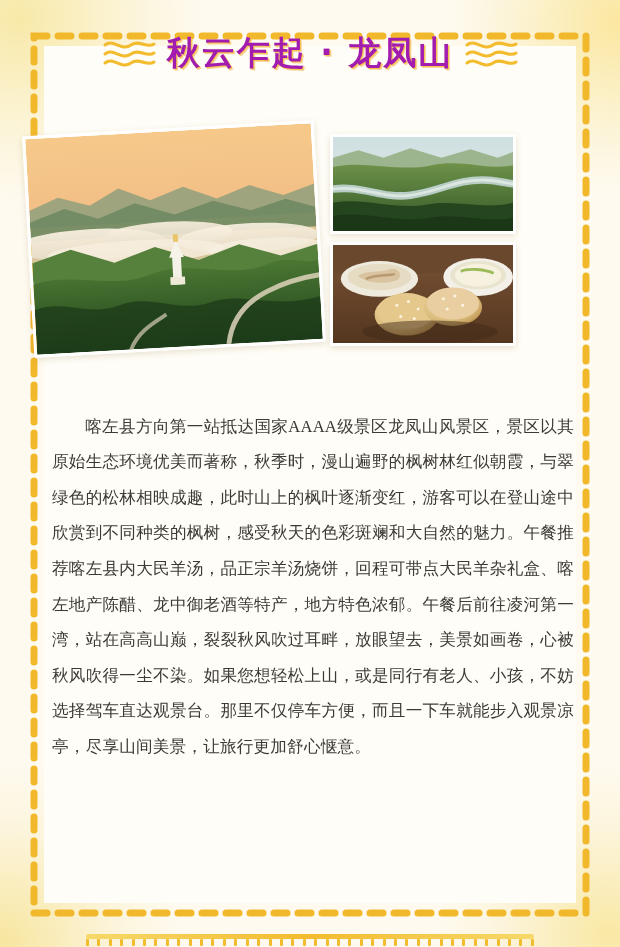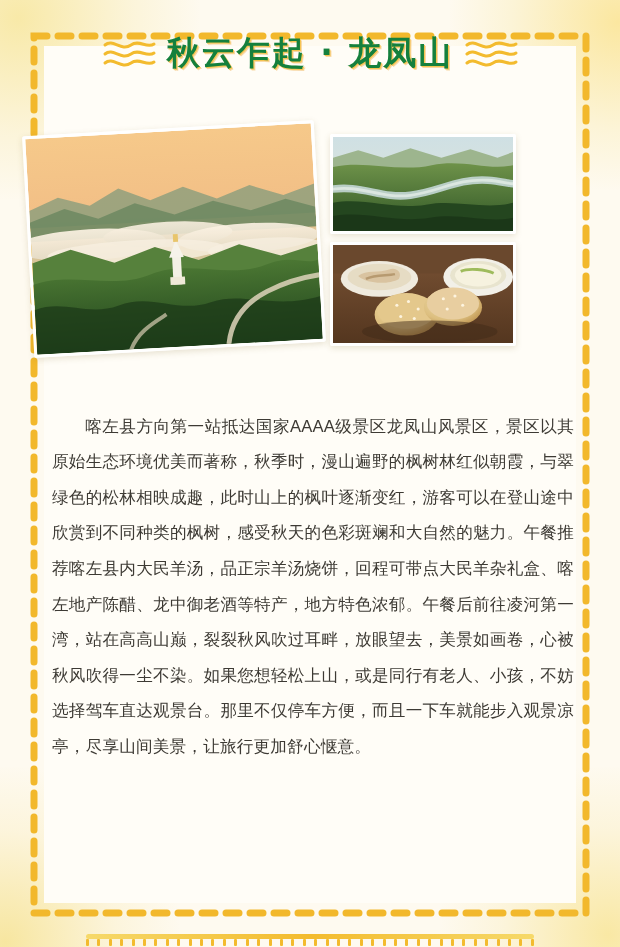--- a/index.html
+++ b/index.html
@@ -91,21 +91,21 @@
   .wave {
     width: 56px;
     height: 34px;
   }
   .wave svg { display:block; }
   .title-text {
     font-family: "DejaVu Sans", "Liberation Sans", sans-serif;
     font-size: 33px;
     font-weight: bold;
     letter-spacing: 2px;
-    color: #15803d;
+    color: #a21caf;
     text-shadow: 1px 1px 0 #f7c451, 2px 2px 0 rgba(232,150,20,0.35);
     white-space: nowrap;
   }
   .title-underline {
     position: absolute;
     left: 86px;
     right: 86px;
     bottom: 8px;
     height: 5px;
     background: linear-gradient(90deg, #f6d96a, #f3bb2e 50%, #f6d96a);
@@ -162,21 +162,21 @@
   }
   .photo svg { display: block; width: 100%; height: 100%; }
 
   
   .body-text {
     position: absolute;
     left: 52px;
     right: 46px;
     top: 392px;
     z-index: 2;
-    font-family: Liberation Sans, sans-serif;
+    font-family: Liberation Serif, serif;
     font-size: 16.6px;
     line-height: 35.6px;
     color: #3d3a34;
     text-align: justify;
     text-justify: inter-ideograph;
     text-indent: 2em;
     letter-spacing: 0.2px;
   }
 </style>
 </head>

